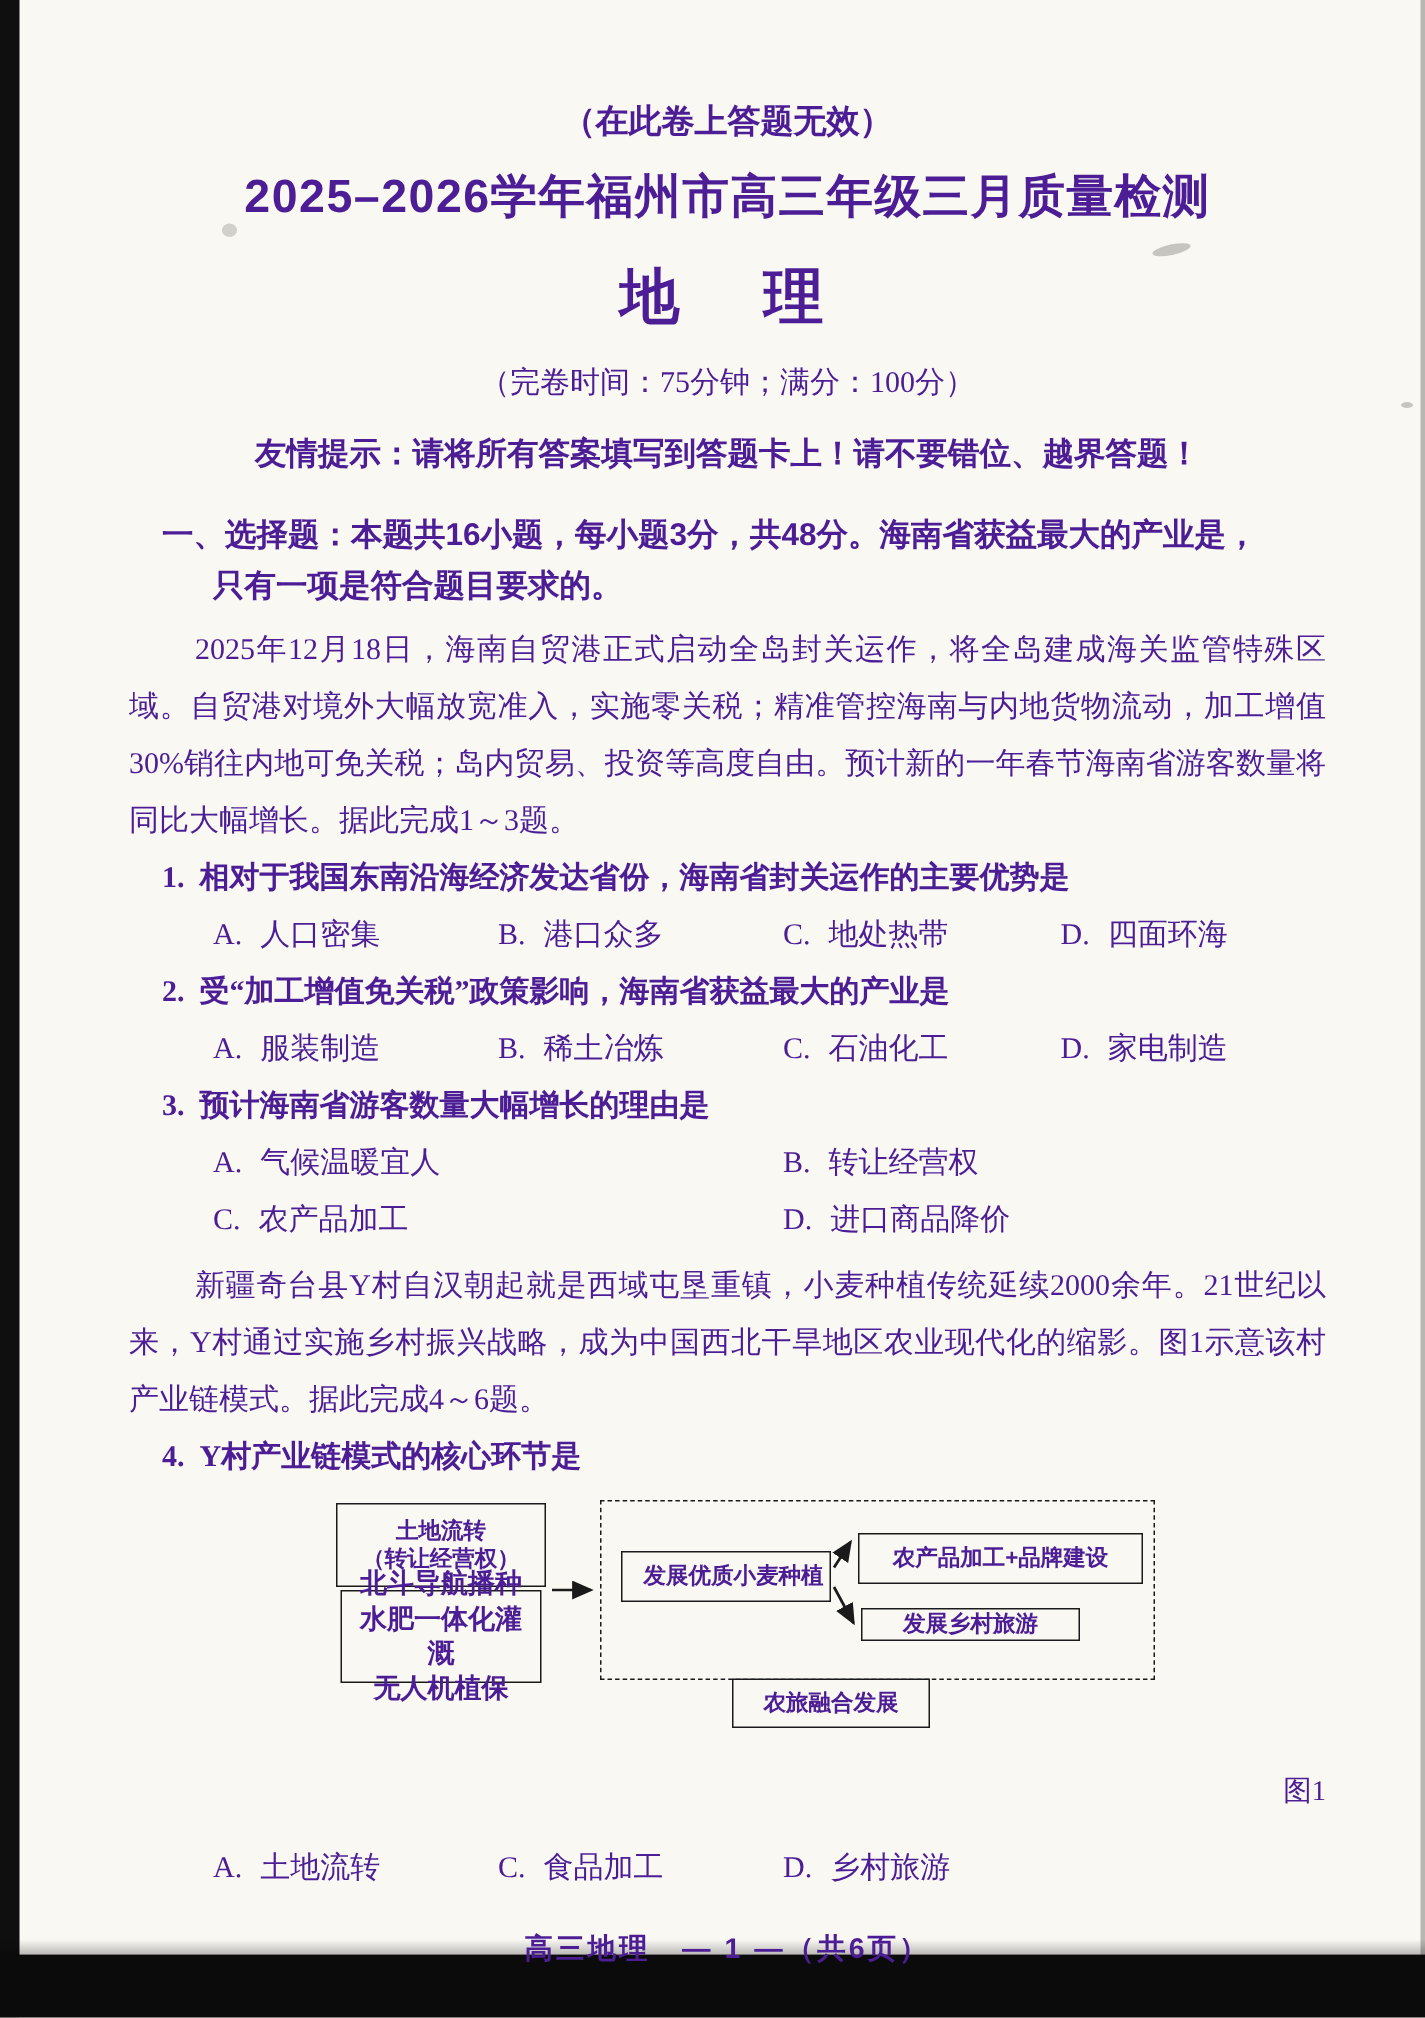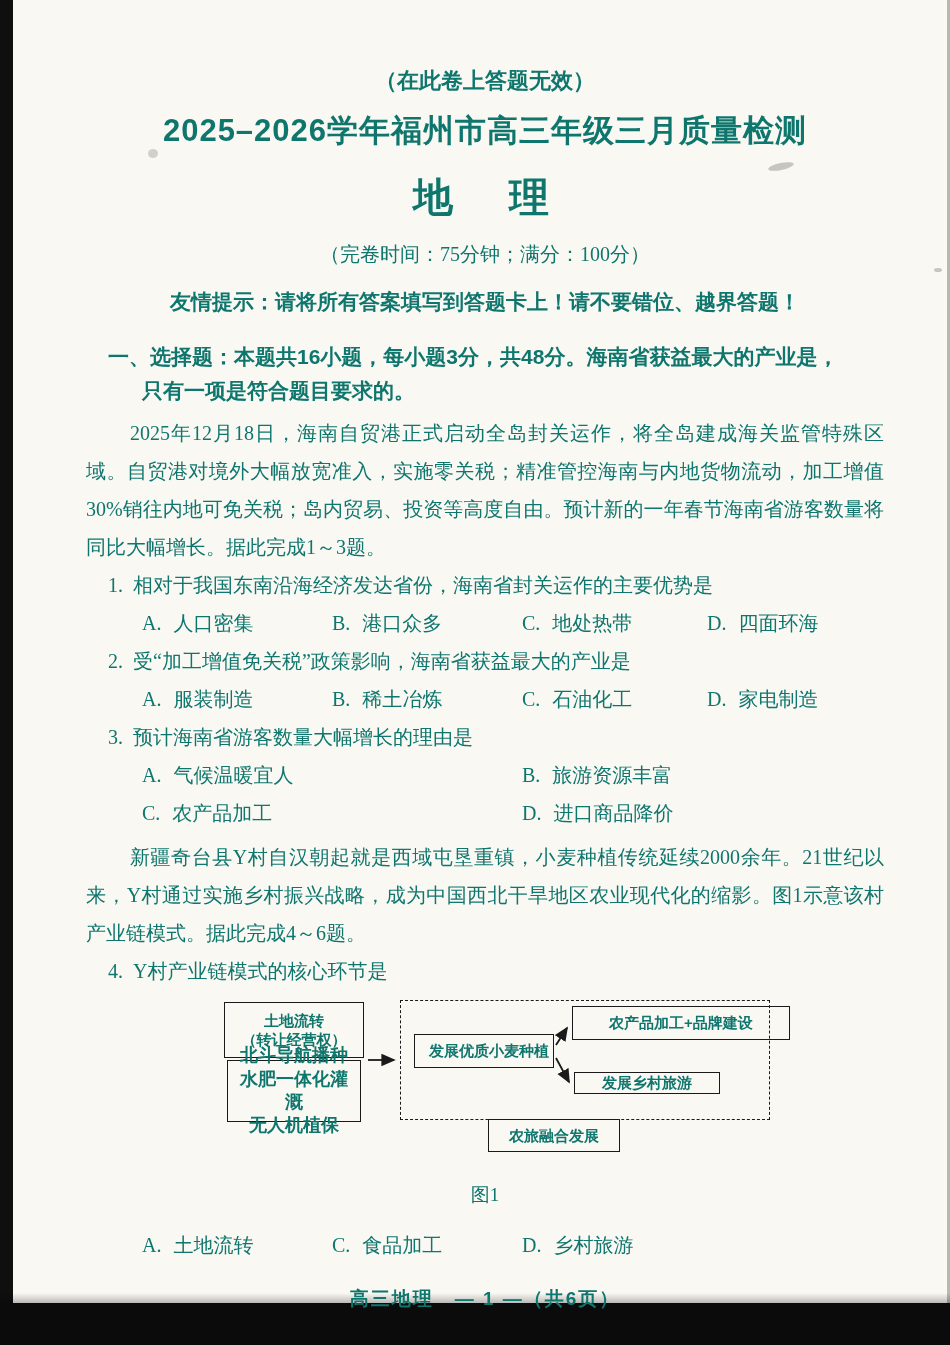--- a/index.html
+++ b/index.html
@@ -1,21 +1,21 @@
 <!DOCTYPE html>
 <html><head>
 <meta charset="utf-8">
 <style>
   * { margin:0; padding:0; box-sizing:border-box; }
   html,body { background:#444; }
   .scan {
     position:relative; width:950px; height:1345px;
     background:#f9f8f3; overflow:hidden;
     font-family:"Liberation Serif","DejaVu Serif",serif;
-    color:#0f766e;
+    color:#4c1d95;
   }
   .edge-left  { position:absolute; left:0; top:0; width:13px; height:100%; background:#0f0f0f; }
   .edge-right { position:absolute; right:0; top:0; width:3px; height:100%; background:#b9b7b1; }
   .edge-bottom{ position:absolute; left:0; bottom:0; width:100%; height:42px; background:#0b0b0b; }
   .edge-bottom-fade { position:absolute; left:0; bottom:42px; width:100%; height:10px;
     background:linear-gradient(to bottom, rgba(0,0,0,0), rgba(0,0,0,.25)); }
   .artifact { position:absolute; background:#8a8880; border-radius:50%; opacity:.45; }
   .a1 { left:768px; top:163px; width:26px; height:7px; transform:rotate(-12deg); }
   .a2 { left:148px; top:149px; width:10px; height:9px; opacity:.35; }
   .a3 { left:934px; top:268px; width:8px; height:4px; }
@@ -27,43 +27,43 @@
   .subject  { font:bold 40px "Liberation Sans","DejaVu Sans",sans-serif; text-align:center; margin-top:18px; letter-spacing:8px; }
   .time     { font:20px "Liberation Serif",serif; text-align:center; margin-top:16px; }
   .reminder { font:bold 21px "Liberation Sans","DejaVu Sans",sans-serif; text-align:center; margin-top:20px; }
 
   .section-head { font:bold 21px "Liberation Sans","DejaVu Sans",sans-serif; margin-top:24px; line-height:34px; }
   .section-head .l1 { margin-left:22px; }
   .section-head .l2 { margin-left:56px; }
 
   .passage { font-size:20px; line-height:38px; text-align:justify; text-indent:2.2em; margin-top:6px; }
   .question{ font-size:20px; line-height:38px; }
-  .stem    { margin-left:22px; }
+  .stem    { margin-left:22px;font-weight:bold; }
   .qnum    { margin-right:10px; }
   .opts    { margin-left:56px; display:grid; }
   .opts.four { grid-template-columns:190px 190px 185px 1fr; }
   .opts.two  { grid-template-columns:380px 1fr; }
   .opt-label { margin-right:12px; }
 
   .diagram { position:relative; width:570px; height:162px; margin:8px 0 0 134px;
     font-family:"Liberation Sans","DejaVu Sans",sans-serif; }
   .dbox { position:absolute; border:1.6px solid #1a1a1a; font-size:15px; font-weight:bold;
     text-align:center; display:flex; align-items:center; justify-content:center;
     line-height:1.3; white-space:pre-line; padding:2px 4px; background:transparent; }
   .dash { position:absolute; border:1.6px dashed #1a1a1a; }
   .box-land  { left:4px;   top:4px;   width:140px; height:56px; }
   .box-tech  { left:7px;   top:62px;  width:134px; height:62px; font-size:18px; }
   .box-dash  { left:180px; top:2px;   width:370px; height:120px; }
   .box-wheat { left:194px; top:36px;  width:140px; height:34px;padding-left:14px; }
-  .box-proc  { left:352px; top:8px;   width:218px; height:34px; }
+  .box-proc  { left:352px; top:24px;   width:190px; height:34px; }
   .box-tour  { left:354px; top:74px;  width:146px; height:22px; }
   .box-fuse  { left:268px; top:121px; width:132px; height:33px; background:#f9f8f3; }
   .arrows { position:absolute; left:0; top:0; pointer-events:none; }
 
-  .fig-caption { text-align:center; font-size:19px; margin-top:16px; }
+  .fig-caption { text-align:right; font-size:19px; margin-top:16px; }
   .q4opts { margin-top:12px; }
   .footer { text-align:center; font:bold 19px "Liberation Sans","DejaVu Sans",sans-serif;
     margin-top:22px; letter-spacing:2px; }
 </style>
 </head>
 <body>
 
 <div class="scan">
   <div class="edge-left"></div>
   <div class="edge-right"></div>
@@ -111,21 +111,21 @@
         <span class="opt"><span class="opt-label">D.</span><span>家电制造</span></span>
       </div>
     </div>
 
     <div class="question">
       <div class="stem">
         <span class="qnum">3.</span><span>预计海南省游客数量大幅增长的理由是</span>
       </div>
       <div class="opts two">
         <span class="opt"><span class="opt-label">A.</span><span>气候温暖宜人</span></span>
-        <span class="opt"><span class="opt-label">B.</span><span>旅游资源丰富</span></span>
+        <span class="opt"><span class="opt-label">B.</span><span>转让经营权</span></span>
       </div>
       <div class="opts two">
         <span class="opt"><span class="opt-label">C.</span><span>农产品加工</span></span>
         <span class="opt"><span class="opt-label">D.</span><span>进口商品降价</span></span>
       </div>
     </div>
 
     <p class="passage">新疆奇台县Y村自汉朝起就是西域屯垦重镇，小麦种植传统延续2000余年。21世纪以来，Y村通过实施乡村振兴战略，成为中国西北干旱地区农业现代化的缩影。图1示意该村产业链模式。据此完成4～6题。</p>
 
     <div class="question">

